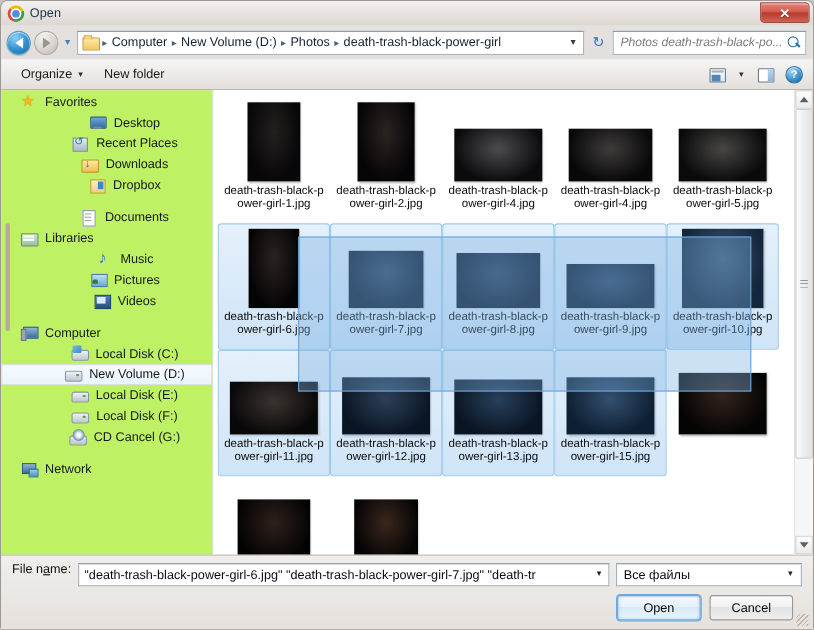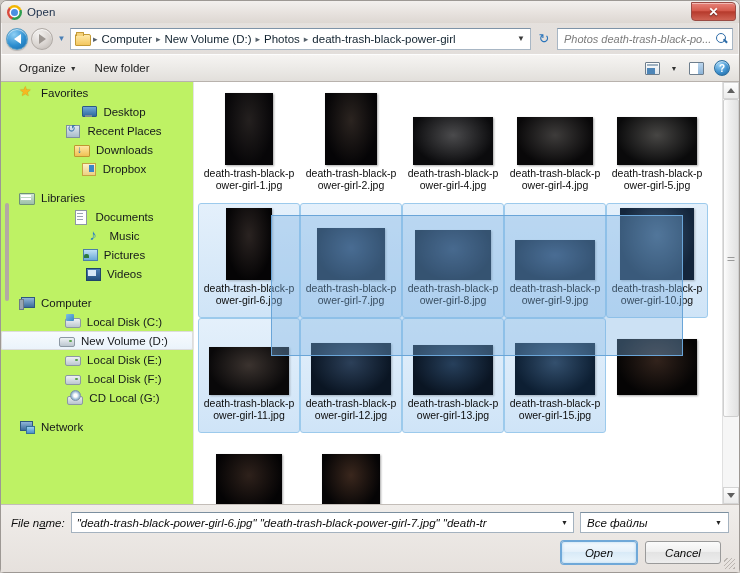--- a/index.html
+++ b/index.html
@@ -281,35 +281,35 @@
     background: repeating-linear-gradient(180deg,#9a9a9a 0 1px, transparent 1px 3px);
   }
 
   
   .footer {
     flex:none;
     background: linear-gradient(180deg,#f0edea 0%, #e6e1dd 100%);
     border-top:1px solid #c3bdb8;
     padding: 7px 10px 8px 10px;
   }
-  .frow { display:flex; align-items:center; gap:6px;font-style:italic; }
+  .frow { display:flex; align-items:flex-start; gap:6px; }
   .frow + .frow { margin-top:8px; }
   .flabel { font-size:11.5px; color:#0d0d0d; white-space:nowrap; }
   .flabel u { text-decoration:underline; }
   .fname-input {
     flex:1; height:21px; background:#fff;
     border:1px solid #a4b2bf; border-top-color:#7b8f9f;
     display:flex; align-items:center; padding:0 2px 0 5px; min-width:0;
   }
   .fname-input .val {
     flex:1; font-size:11.5px; color:#0b0b0b; white-space:nowrap; overflow:hidden;
   }
   .mini-caret { width:13px; text-align:center; font-size:7px; color:#222; cursor:pointer; flex:none;}
   .filter-select {
-    width:149px; height:21px; flex:none; background:#fff;
+    width:169px; height:21px; flex:none; background:#fff;
     border:1px solid #a4b2bf; border-top-color:#7b8f9f;
     display:flex; align-items:center; padding:0 3px 0 6px;
   }
   .filter-select .val { flex:1; font-size:11.5px; color:#0b0b0b; white-space:nowrap; overflow:hidden; }
   .btn-row { justify-content:flex-end; gap:8px; padding-right:8px; }
   .btn {
     width:76px; height:23px; font-size:11.5px; color:#0a0a0a;
     background: linear-gradient(180deg,#fbfbfb 0%,#f0f0f0 45%,#e3e3e3 48%,#ededed 100%);
     border:1px solid #9a9a9a; border-radius:3px;
     display:flex; align-items:center; justify-content:center; cursor:pointer;
@@ -424,27 +424,27 @@
             <div class="nav-row child">
               <span class="ni ni-dl"></span>
               <span>Downloads</span>
             </div>
             <div class="nav-row child">
               <span class="ni ni-dropbox"></span>
               <span>Dropbox</span>
             </div>
           </div>
           <div class="nav-group">
+            <div class="nav-row child">
+              <span class="ni ni-doc"></span>
+              <span>Documents</span>
+            </div>
             <div class="nav-row">
               <span class="ni ni-lib"></span>
               <span>Libraries</span>
-            </div>
-            <div class="nav-row child">
-              <span class="ni ni-doc"></span>
-              <span>Documents</span>
             </div>
             <div class="nav-row child">
               <span class="ni ni-music"></span>
               <span>Music</span>
             </div>
             <div class="nav-row child">
               <span class="ni ni-pic"></span>
               <span>Pictures</span>
             </div>
             <div class="nav-row child">
@@ -468,21 +468,21 @@
             <div class="nav-row child">
               <span class="ni ni-hdd"></span>
               <span>Local Disk (E:)</span>
             </div>
             <div class="nav-row child">
               <span class="ni ni-hdd"></span>
               <span>Local Disk (F:)</span>
             </div>
             <div class="nav-row child">
               <span class="ni ni-cd"></span>
-              <span>CD Local (G:)</span>
+              <span>CD Cancel (G:)</span>
             </div>
           </div>
           <div class="nav-group">
             <div class="nav-row">
               <span class="ni ni-net"></span>
               <span>Network</span>
             </div>
           </div>
         </div>
     </div>

